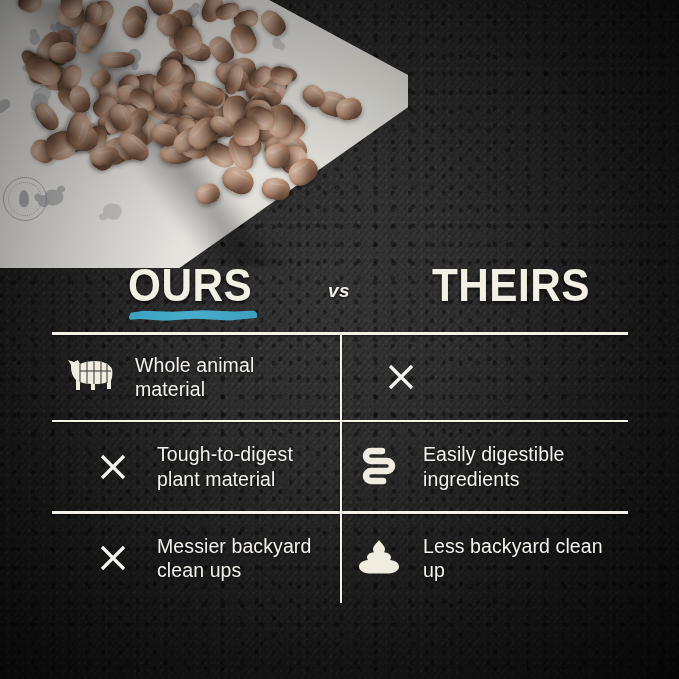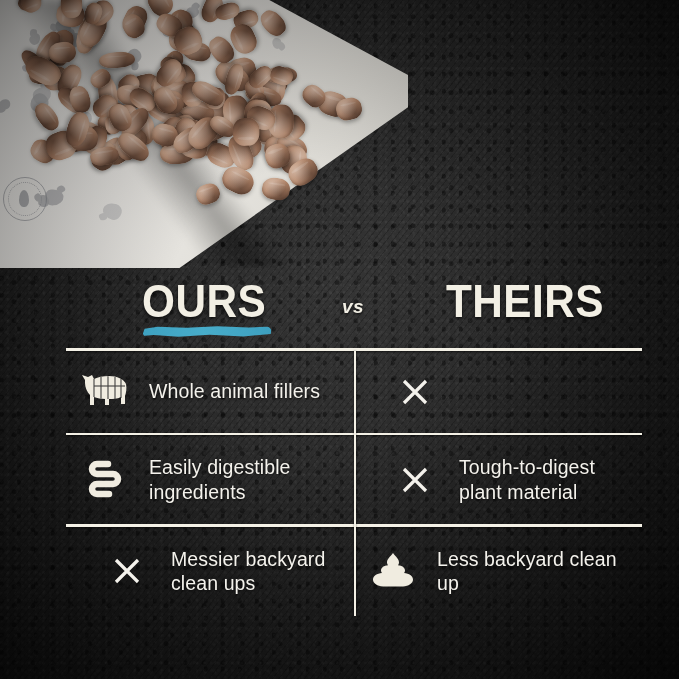--- a/index.html
+++ b/index.html
@@ -102,21 +102,21 @@
       linear-gradient(150deg,#c49a7c 0%,#b3866a 44%,#9a6f57 78%,#845b46 100%);
     box-shadow:0 2px 4px rgba(0,0,0,.34), inset 0 -2px 3px rgba(0,0,0,.22);
   }
   .kib b{
     position:absolute;left:18%;top:22%;width:64%;height:10%;
     background:rgba(255,255,255,.12);border-radius:50%;
   }
 
   
   .table{
-    position:absolute;left:66px;top:258px;width:576px;margin-top:16px;
+    position:absolute;left:52px;top:258px;width:576px;
   }
   .heads{
     position:relative;height:74px;
   }
   .h-ours{
     position:absolute;left:76px;top:0;
     font-size:46px;font-weight:700;letter-spacing:.5px;
     color:#f2efe4;font-stretch:condensed;
     transform:scaleX(.92);transform-origin:left center;
     text-shadow:0 2px 4px rgba(0,0,0,.7);
@@ -753,49 +753,49 @@
               <g stroke="#2c2c2c" stroke-width="1.1" fill="none" opacity=".9">
                 <path d="M15 8 L15 26"></path>
                 <path d="M22 6 L22 27.5"></path>
                 <path d="M29 5.2 L29 28"></path>
                 <path d="M36 6 L36 28"></path>
                 <path d="M42 8 L42 27"></path>
                 <path d="M15 15 L46 15"></path>
               </g>
             </svg>
           </span>
-          <span class="txt">Whole animal fillers</span>
+          <span class="txt">Whole animal material</span>
         </div>
         <div class="cell right">
           <span class="ico">
             <svg width="30" height="30" viewBox="0 0 30 30">
               <path d="M4 4 L26 26 M26 4 L4 26" stroke="#f4f2ec" stroke-width="3.2" stroke-linecap="butt"></path>
             </svg>
           </span>
         </div>
       </div>
 
       <div class="hr"></div>
 
       <div class="row">
+        <div class="cell right">
+          <span class="ico">
+            <svg width="30" height="30" viewBox="0 0 30 30">
+              <path d="M4 4 L26 26 M26 4 L4 26" stroke="#f4f2ec" stroke-width="3.2"></path>
+            </svg>
+          </span>
+          <span class="txt">Tough-to-digest plant material</span>
+        </div>
         <div class="cell">
           <span class="ico">
             <svg width="42" height="44" viewBox="0 0 42 44">
               <path fill="none" stroke="#f0ece0" stroke-width="6.5" stroke-linecap="round" stroke-linejoin="round" d="M24 6 H13 a5 5 0 0 0 0 10 H29 a5 5 0 0 1 0 10 H13 a5 5 0 0 0 0 10 H25"></path>
             </svg>
           </span>
           <span class="txt">Easily digestible ingredients</span>
-        </div>
-        <div class="cell right">
-          <span class="ico">
-            <svg width="30" height="30" viewBox="0 0 30 30">
-              <path d="M4 4 L26 26 M26 4 L4 26" stroke="#f4f2ec" stroke-width="3.2"></path>
-            </svg>
-          </span>
-          <span class="txt">Tough-to-digest plant material</span>
         </div>
       </div>
 
       <div class="hr"></div>
 
       <div class="row">
         <div class="cell right">
           <span class="ico">
             <svg width="30" height="30" viewBox="0 0 30 30">
               <path d="M4 4 L26 26 M26 4 L4 26" stroke="#f4f2ec" stroke-width="3.2"></path>

